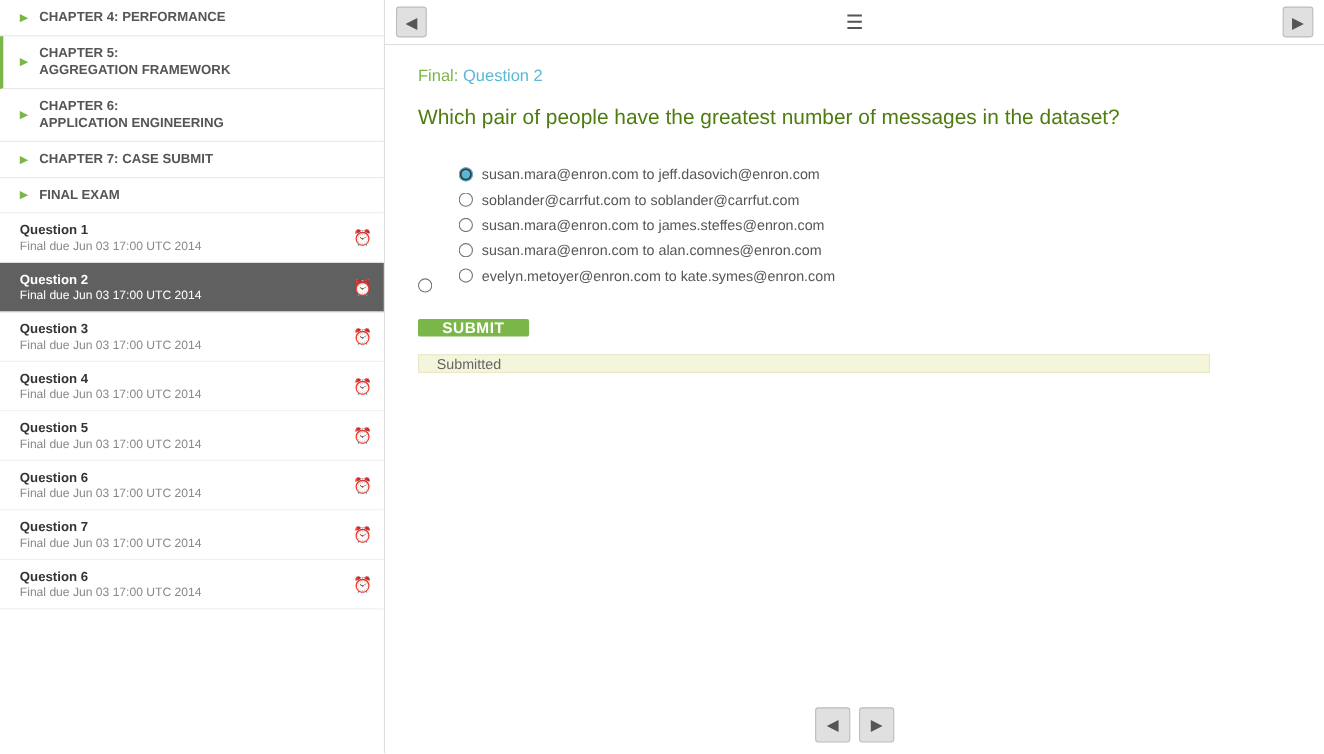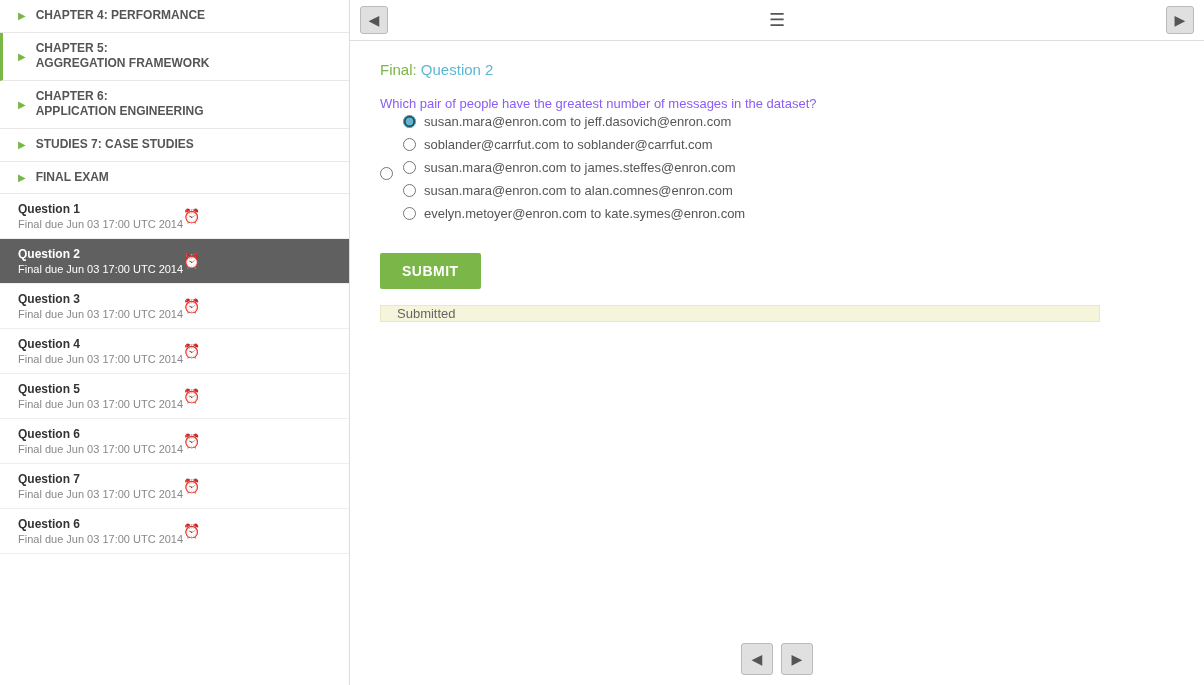--- a/index.html
+++ b/index.html
@@ -39,21 +39,21 @@
       border-left: 3px solid #7ab648;
       padding-left: 15px;
     }
 
     .question-item {
       padding: 8px 10px 8px 18px;
       border-bottom: 1px solid #eee;
       cursor: pointer;
       display: flex;
       align-items: center;
-      justify-content: flex-start;
+      justify-content: space-between;
       background: #fff;
     }
     .question-item.active {
       background: #606060;
     }
     .question-item.active .q-title,
     .question-item.active .q-due { color: #fff; }
     .q-title { font-weight: bold; color: #333; font-size: 12px; }
     .q-due { color: #888; font-size: 11px; margin-top: 2px; }
     .q-icon { color: #5bb8d4; font-size: 14px; }
@@ -112,23 +112,23 @@
     .question-title span { color: #5bb8d4; }
 
     .question-description {
       color: #333;
       font-size: 13px;
       line-height: 1.6;
       margin-bottom: 16px;
     }
 
     .question-prompt {
-      color: #8b5cf6;
-      font-size: 13px;
-      margin-bottom: 0;
+      color: #4d7c0f;
+      font-size: 19px;
+      margin-bottom: 28px;
       line-height: 1.5;
     }
 
     .options-container {
       margin-bottom: 24px;
     }
     .option-row {
       display: flex;
       align-items: center;
       gap: 8px;
@@ -138,32 +138,32 @@
       margin: 0;
       accent-color: #5bb8d4;
     }
     .option-label {
       color: #555;
       font-size: 13px;
     }
 
     .outer-radio-group {
       display: flex;
-      align-items: center;
-      gap: 10px;
+      align-items: flex-end;
+      gap: 24px;
     }
     .outer-radio {
       margin-top: 4px;
     }
 
     .submit-btn {
       background: #7ab648;
       color: #fff;
       border: none;
-      padding: 10px 22px;
+      padding: 0 22px;
       font-size: 14px;
       font-weight: bold;
       cursor: pointer;
       border-radius: 2px;
       letter-spacing: 0.5px;
       margin-bottom: 16px;
       text-align: center;
     }
 
     .submitted-box {
@@ -222,21 +222,21 @@
   <div class="chapter-item">
     <span class="ch-arrow">▶</span>
     <span class="ch-label">
       <span>CHAPTER 6:</span><br>
       <span>APPLICATION ENGINEERING</span>
     </span>
   </div>
 
   <div class="chapter-item">
     <span class="ch-arrow">▶</span>
-    <span class="ch-label">STUDIES 7: CASE STUDIES</span>
+    <span class="ch-label">CHAPTER 7: CASE SUBMIT</span>
   </div>
 
   <div class="chapter-item">
     <span class="ch-arrow">▶</span>
     <span class="ch-label">FINAL EXAM</span>
   </div>
 
   <div class="question-item">
     <div>
       <div class="q-title">Question 1</div>

